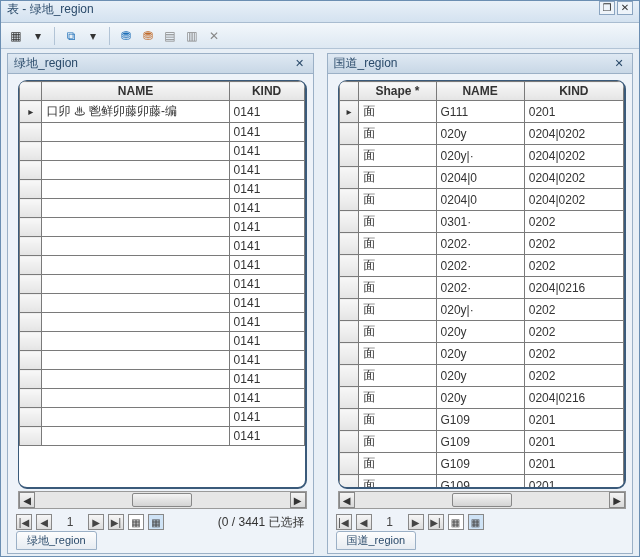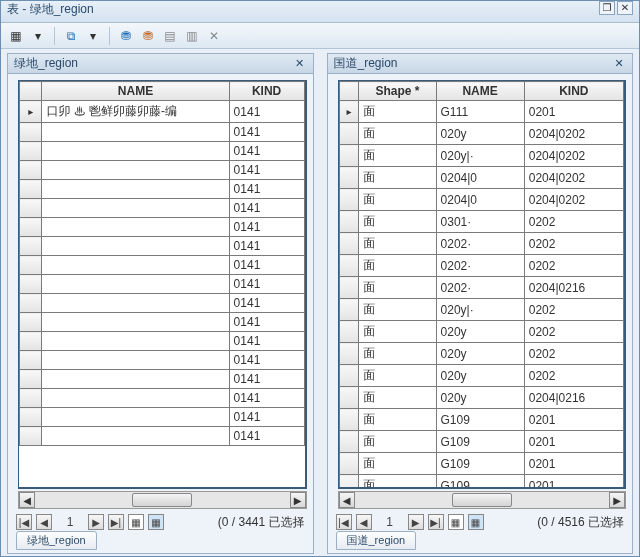--- a/index.html
+++ b/index.html
@@ -81,20 +81,21 @@
   }
   .grid-wrap {
     flex:1;
     background:#fff;
     overflow:auto;
     margin: 6px 6px 2px 10px;
     border-top:1px solid #3a5a7a;
     border-left:1px solid #3a5a7a;
     border-right:2px solid #3a5a7a;
     border-bottom:2px solid #3a5a7a;
+    border-radius:9px;
   }
   table.grid {
     border-collapse: collapse;
     width: 100%;
     table-layout: fixed;
   }
   .grid th, .grid td {
     border: 1px solid #7a7a7a;
     padding: 2px 4px;
     font-size: 12px;
@@ -457,20 +458,19 @@
     <div class="arrow r">▶</div>
         </div>
         <div class="pager">
     <div class="pbtn">|◀</div>
     <div class="pbtn">◀</div>
     <span class="pos">1</span>
     <div class="pbtn">▶</div>
     <div class="pbtn">▶|</div>
     <div class="pbtn" style="background:#fff;">▦</div>
     <div class="pbtn" style="background:#cfe3f6;">▦</div>
-    <span class="status">(0 / 4516 已选择</span>
         </div>
         <div class="pane-tab">
           <div class="tab">国道_region</div>
         </div>
       </div>
     </div>
 </div>
 
 </body></html>

